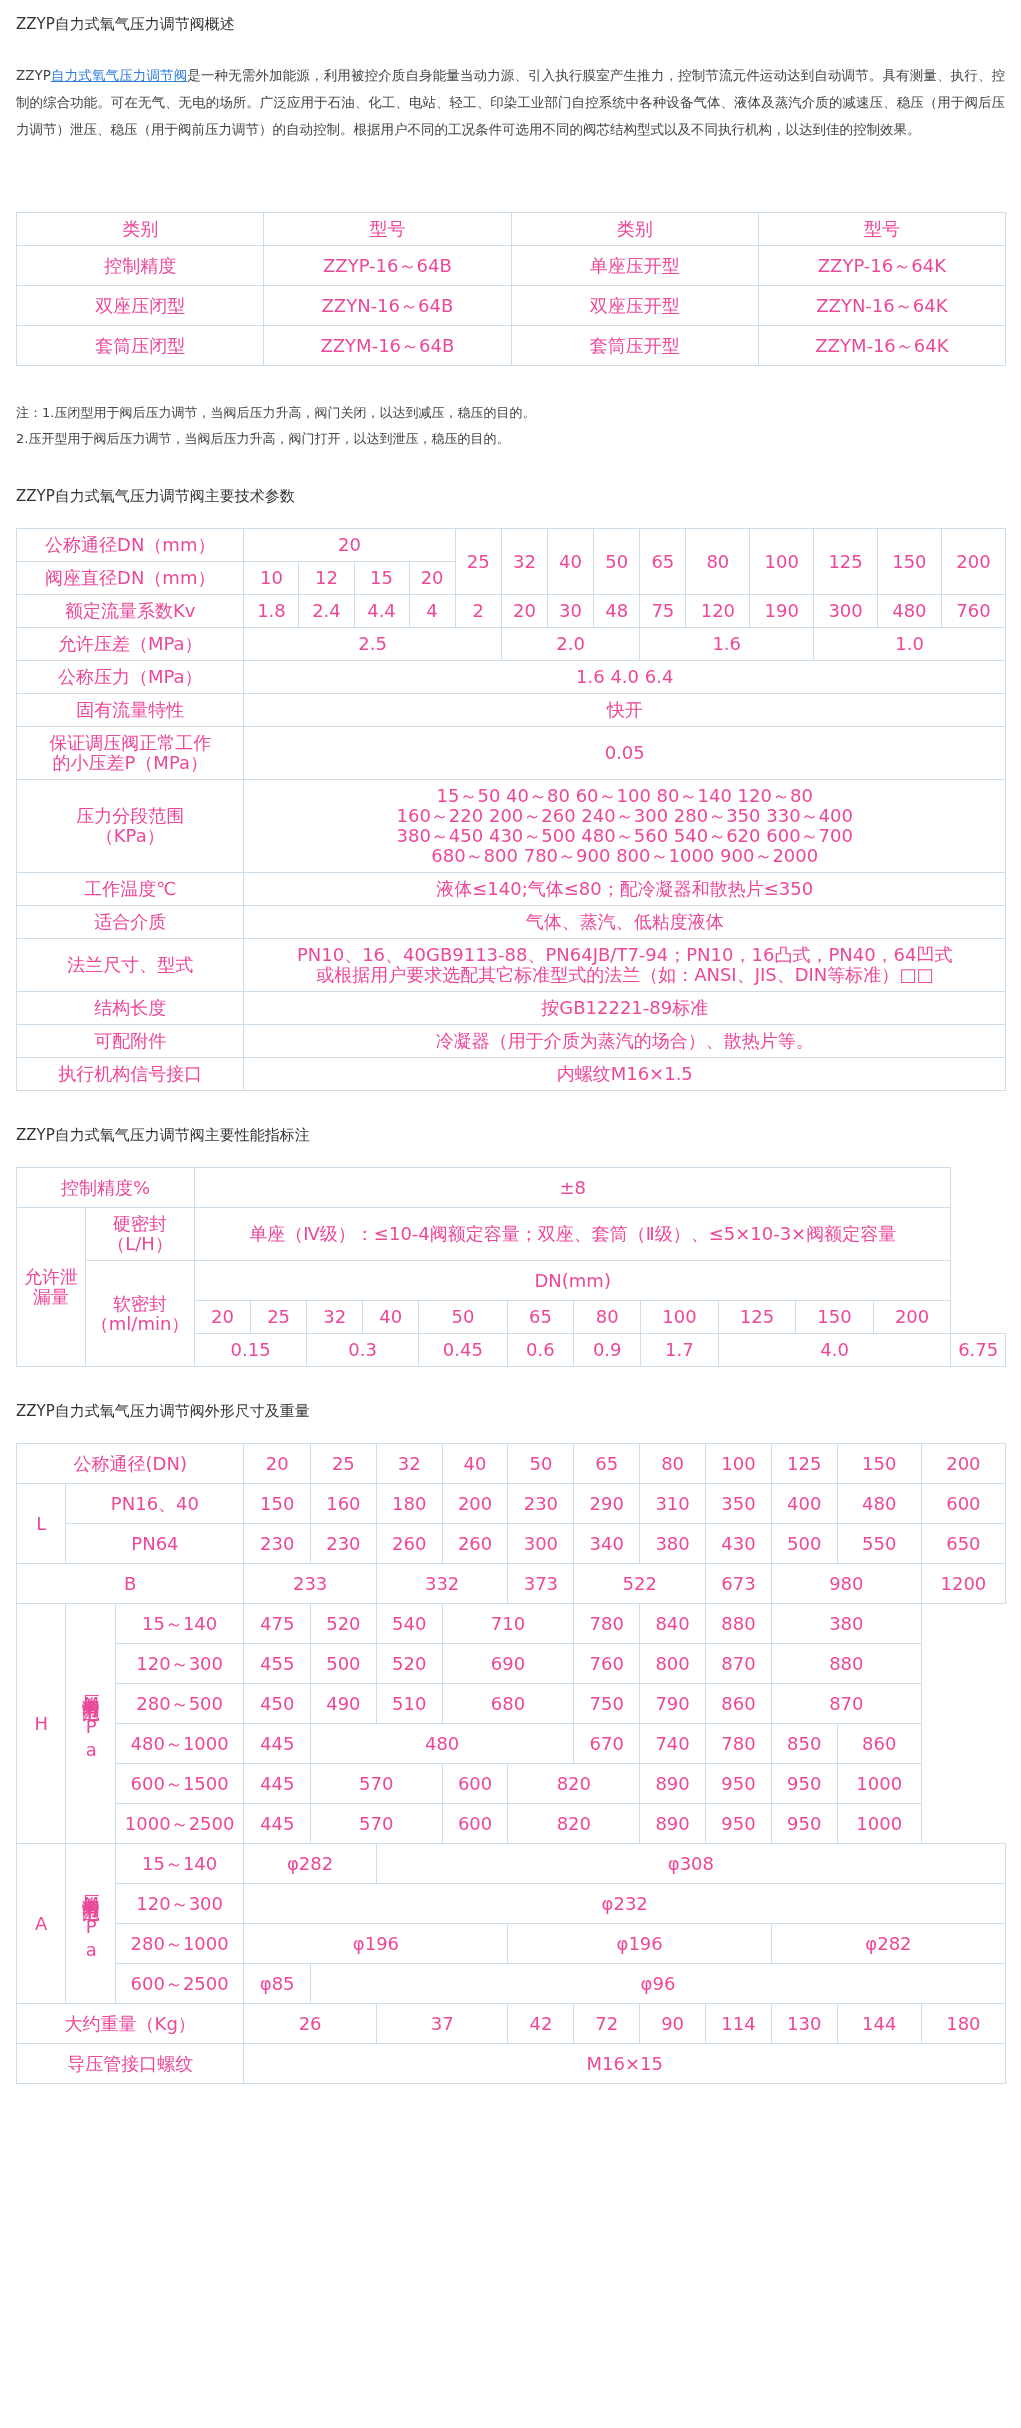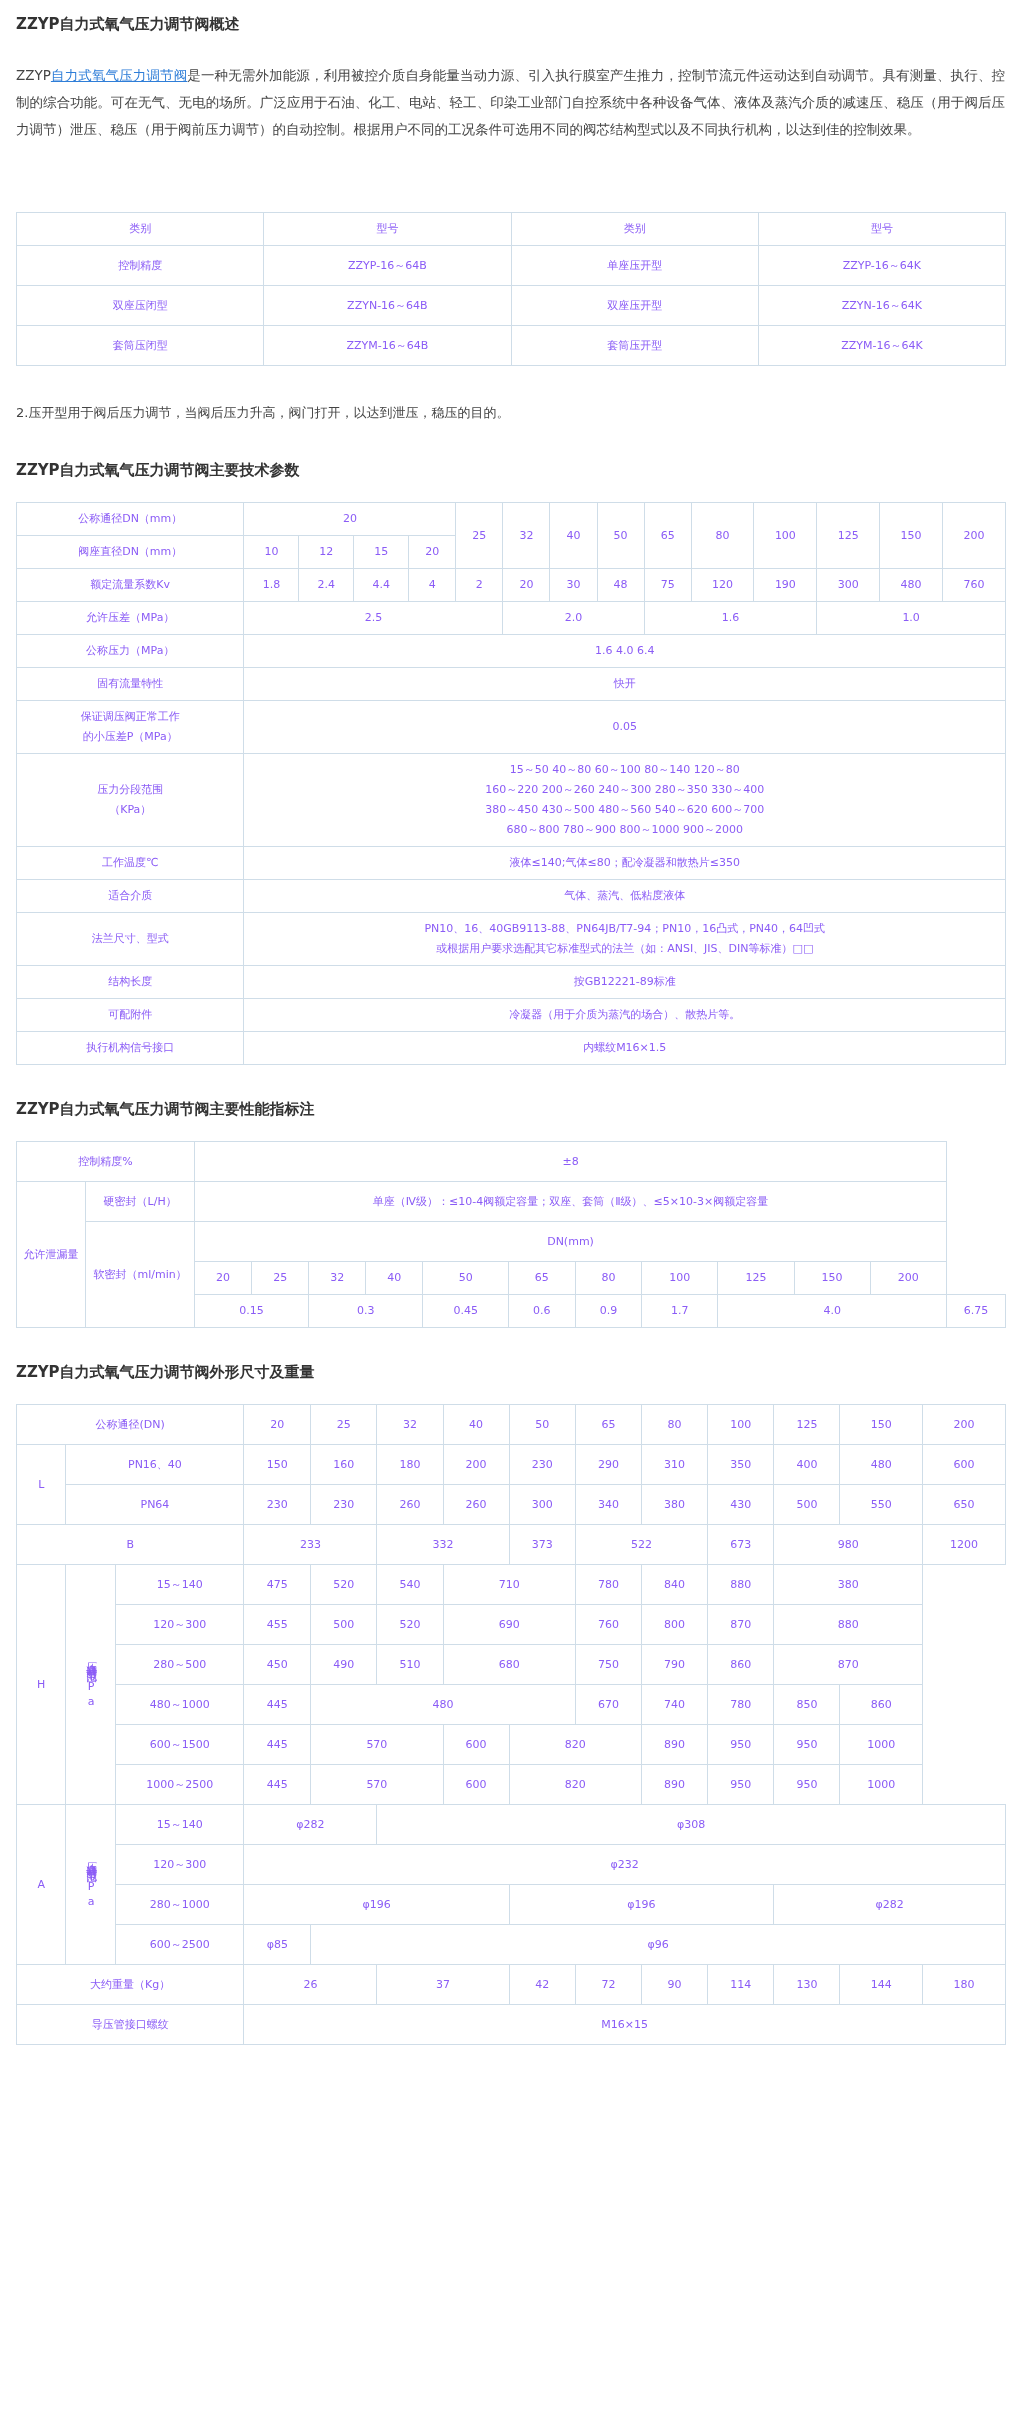--- a/index.html
+++ b/index.html
@@ -8,21 +8,21 @@
     padding: 0;
     background: #ffffff;
     font-family: "DejaVu Sans", "Liberation Sans", sans-serif;
     color: #333333;
     width: 1021px;
   }
   .page { width: 1021px; padding: 0 0 30px 0; }
 
   h2.section-title {
     font-size: 15px;
-    font-weight: bold;
+    font-weight: normal;
     color: #333;
     margin: 0;
     padding: 0 0 0 16px;
     line-height: 20px;
     letter-spacing: 0px;
   }
   .intro {
     font-size: 13.5px;
     line-height: 27px;
     color: #444;
@@ -37,22 +37,22 @@
     font-size: 13px;
     line-height: 26px;
     color: #444;
     padding: 0 16px;
   }
 
   table.tbl {
     border-collapse: collapse;
     width: 990px;
     margin: 0 16px;
-    font-size: 11px;
-    color: #8b5cf6;
+    font-size: 18px;
+    color: #ec4899;
     background: #fff;
   }
   table.tbl td, table.tbl th {
     border: 1px solid #cfdde8;
     text-align: center;
     vertical-align: middle;
     padding: 6px 3px;
     font-weight: normal;
     line-height: 20px;
   }
@@ -107,20 +107,21 @@
     <tr class="h-tall">
       <td>套筒压闭型</td>
       <td>ZZYM-16～64B</td>
       <td>套筒压开型</td>
       <td>ZZYM-16～64K</td>
     </tr>
   </tbody>
     </table>
 
   <div class="sp-gap-lg"></div>
+  <div class="note-block">注：1.压闭型用于阀后压力调节，当阀后压力升高，阀门关闭，以达到减压，稳压的目的。</div>
   <div class="note-block">2.压开型用于阀后压力调节，当阀后压力升高，阀门打开，以达到泄压，稳压的目的。</div>
 
   <div class="sp-gap-lg"></div>
   <h2 class="section-title">ZZYP自力式氧气压力调节阀主要技术参数</h2>
   <div class="sp-gap"></div>
 
   <table class="tbl">
     <tbody>
         <tr>
       <td rowspan="1" style="width:23%">公称通径DN（mm）</td>

